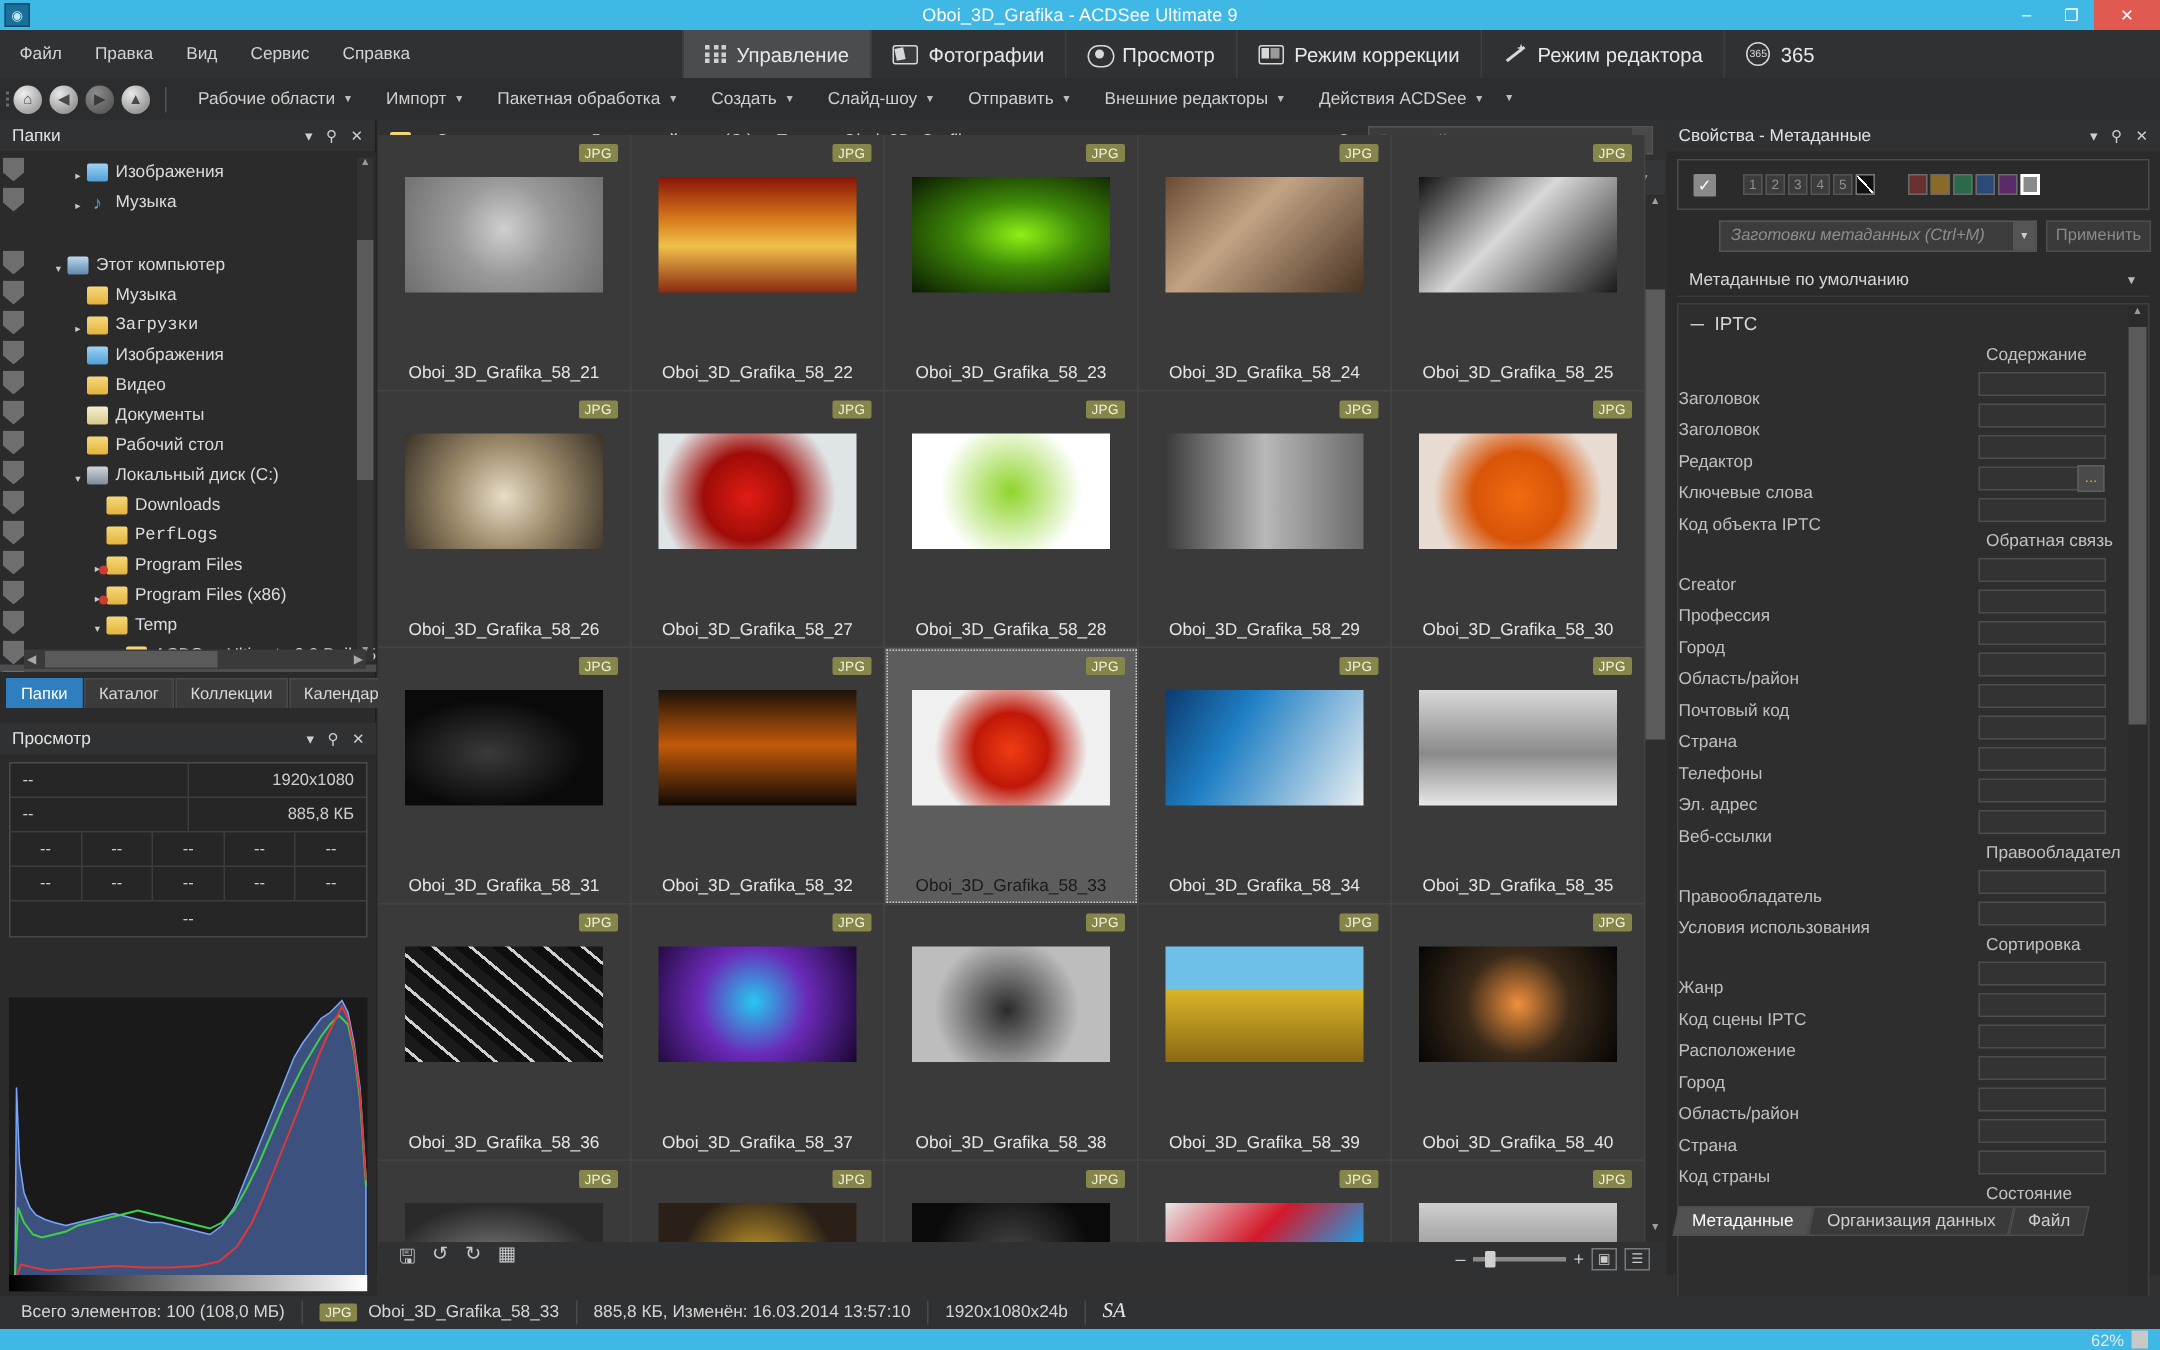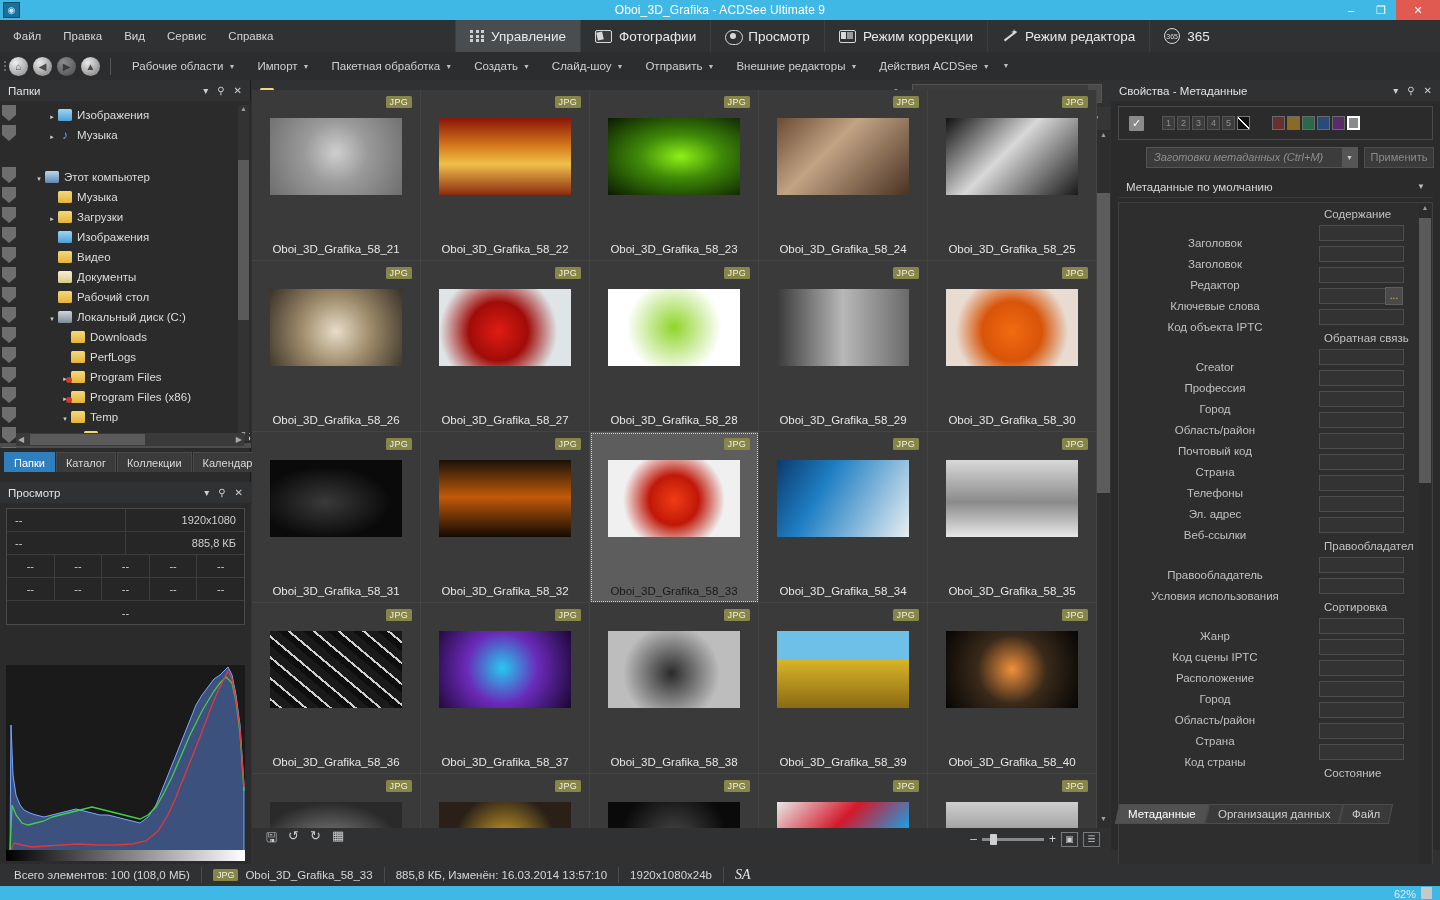--- a/index.html
+++ b/index.html
@@ -278,21 +278,21 @@
     border-bottom:1px solid #383838;
   }
   .defaultrow .dd { margin-left:auto; padding-right:8px; font-size:8px; color:#bdbdbd; }
 
   .metascroll { position:absolute; left:7px; top:122px; width:315px; height:700px; border:1px solid #3f3f3f; background:#2e2e2e; overflow:hidden; }
   .iptc-hdr { display:flex; align-items:center; gap:7px; padding:6px 0 3px 8px; color:#d8d8d8; font-size:12.5px; }
   .minus-box { width:9px; height:9px; position:relative; }
   .minus-box::before { content:""; position:absolute; left:0; top:4px; width:9px; height:1.5px; background:#c9c9c9; }
   .sect { padding-left:205px; color:#c2c2c2; font-size:11.5px; margin-top:5px; margin-bottom:2px; }
   .frow { display:flex; align-items:center; height:21px; }
-  .flabel { width:200px; text-align:center; padding-right:8px; font-size:11.5px; color:#c0c0c0;margin-top:20px; }
+  .flabel { width:200px; text-align:left; padding-right:8px; font-size:11.5px; color:#c0c0c0;margin-top:20px; }
   .finput { width:85px; height:16px; background:#333; border:1px solid #4d4d4d; }
   .finput.short { width:67px; }
   .dotsbtn { width:18px; height:18px; background:#4a4a4a; border:1px solid #5e5e5e; color:#d8b24a; font-size:10px; display:flex; align-items:center; justify-content:center; margin-left:-1px; }
   .metascroll-bar { position:absolute; right:1px; top:1px; width:12px; bottom:1px; background:#2b2b2b; }
   .metascroll-bar .vthumb { position:absolute; left:0; top:14px; width:12px; height:265px; background:#5a5a5a; }
   .metascroll-bar .arrow { position:absolute; left:0; width:12px; height:12px; text-align:center; color:#9a9a9a; font-size:7px; }
 
   .rtabs { position:absolute; left:0; bottom:24px; width:329px; height:22px; display:flex; padding-left:6px; gap:0; }
   .rtab {
     height:20px; padding: 0 10px; display:flex; align-items:center; font-size:11.5px;
@@ -426,21 +426,21 @@
             <div style="width: 26px; flex: 0 0 26px;"></div>
             <div class="expander"></div>
             <div class="ficon"></div>
             <span style="white-space: nowrap;">Музыка</span>
           </div>
           <div class="trow">
             <div class="shield"></div>
             <div style="width: 26px; flex: 0 0 26px;"></div>
             <div class="expander">▸</div>
             <div class="ficon"></div>
-            <span style="white-space: nowrap;">Загрузки</span>
+            <span style="white-space: nowrap; font-family: Liberation Mono, monospace;">Загрузки</span>
           </div>
           <div class="trow">
             <div class="shield"></div>
             <div style="width: 26px; flex: 0 0 26px;"></div>
             <div class="expander"></div>
             <div class="ficon blue"></div>
             <span style="white-space: nowrap;">Изображения</span>
           </div>
           <div class="trow">
             <div class="shield"></div>
@@ -475,21 +475,21 @@
             <div style="width: 39px; flex: 0 0 39px;"></div>
             <div class="expander"></div>
             <div class="ficon"></div>
             <span style="white-space: nowrap; margin-top: 37px;">Downloads</span>
           </div>
           <div class="trow">
             <div class="shield"></div>
             <div style="width: 39px; flex: 0 0 39px;"></div>
             <div class="expander"></div>
             <div class="ficon"></div>
-            <span style="white-space: nowrap;">PerfLogs</span>
+            <span style="white-space: nowrap; font-family: Liberation Mono, monospace;">PerfLogs</span>
           </div>
           <div class="trow">
             <div class="shield"></div>
             <div style="width: 39px; flex: 0 0 39px;"></div>
             <div class="expander">▸</div>
             <div class="ficon lock" style="position: relative;"></div>
             <span style="white-space: nowrap;">Program Files</span>
           </div>
           <div class="trow">
             <div class="shield"></div>
@@ -809,20 +809,24 @@
       </div>
       <div class="applybtn">Применить</div>
     </div>
 
     <div class="defaultrow">
       <span>Метаданные по умолчанию</span>
       <span class="dd">▼</span>
     </div>
 
     <div class="metascroll">
+      <div class="iptc-hdr">
+        <span class="minus-box"></span>
+        <span>IPTC</span>
+      </div>
       <div id="metafields">
           <div class="sect">Содержание</div>
           <div class="frow">
             <div class="flabel">Заголовок</div>
             <div class="finput"></div>
           </div>
           <div class="frow">
             <div class="flabel">Заголовок</div>
             <div class="finput"></div>
           </div>

